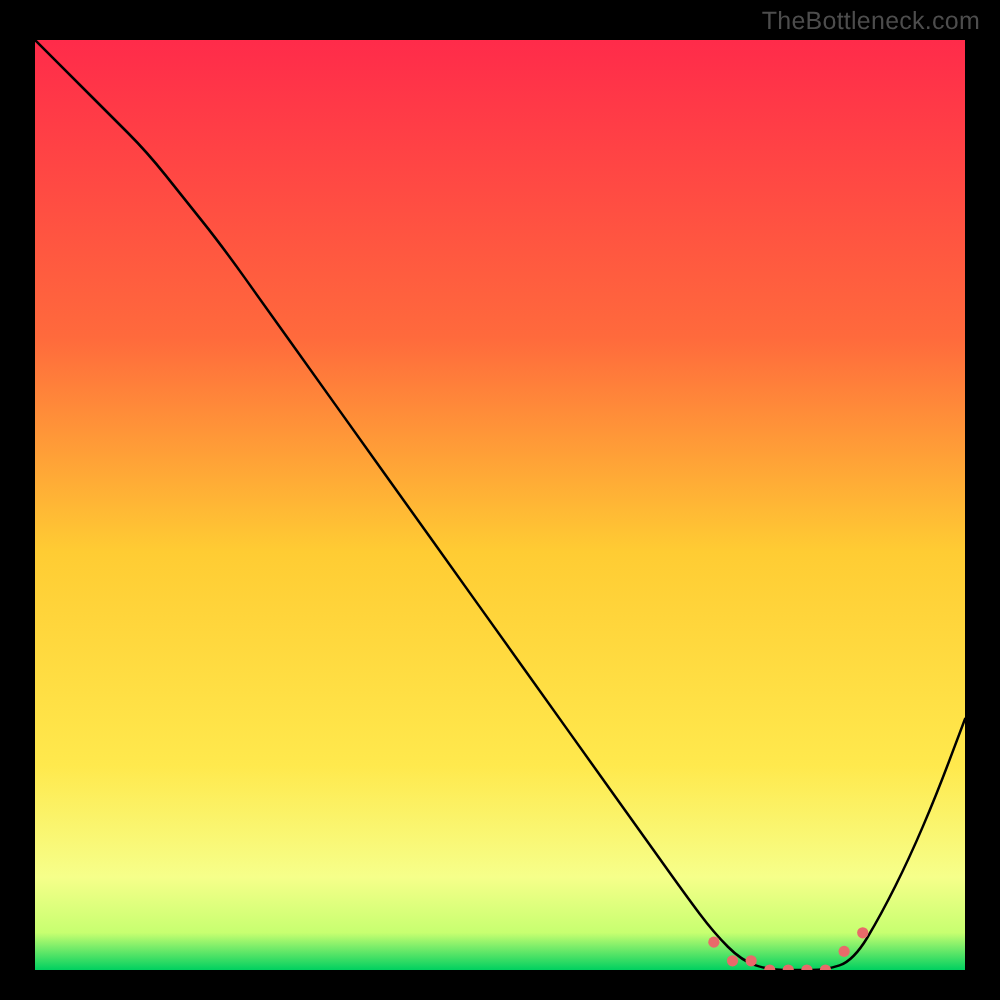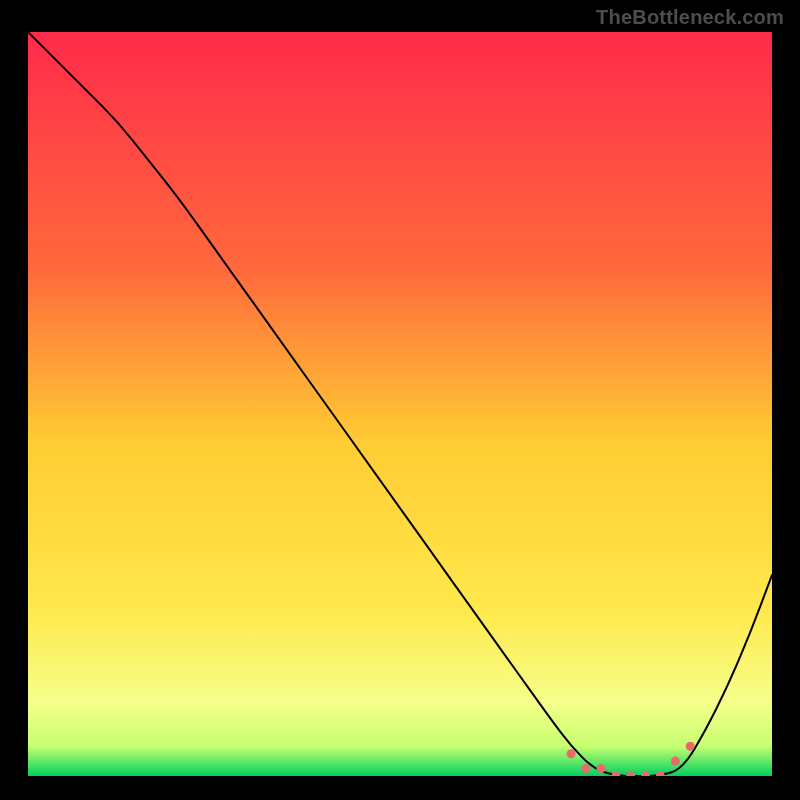--- a/index.html
+++ b/index.html
@@ -9,21 +9,21 @@
     width: 800px;
     height: 800px;
     background: #000;
   }
   .watermark {
     position: absolute;
     top: 6px;
     right: 16px;
     font-family: Arial, Helvetica, sans-serif;
     font-size: 20px;
-    font-weight: 700;
+    font-weight: 400;
     color: #4d4d4d;
     letter-spacing: 0.2px;
     user-select: none;
   }
   .plot {
     position: absolute;
     left: 28px;
     top: 32px;
     width: 744px;
     height: 744px;

